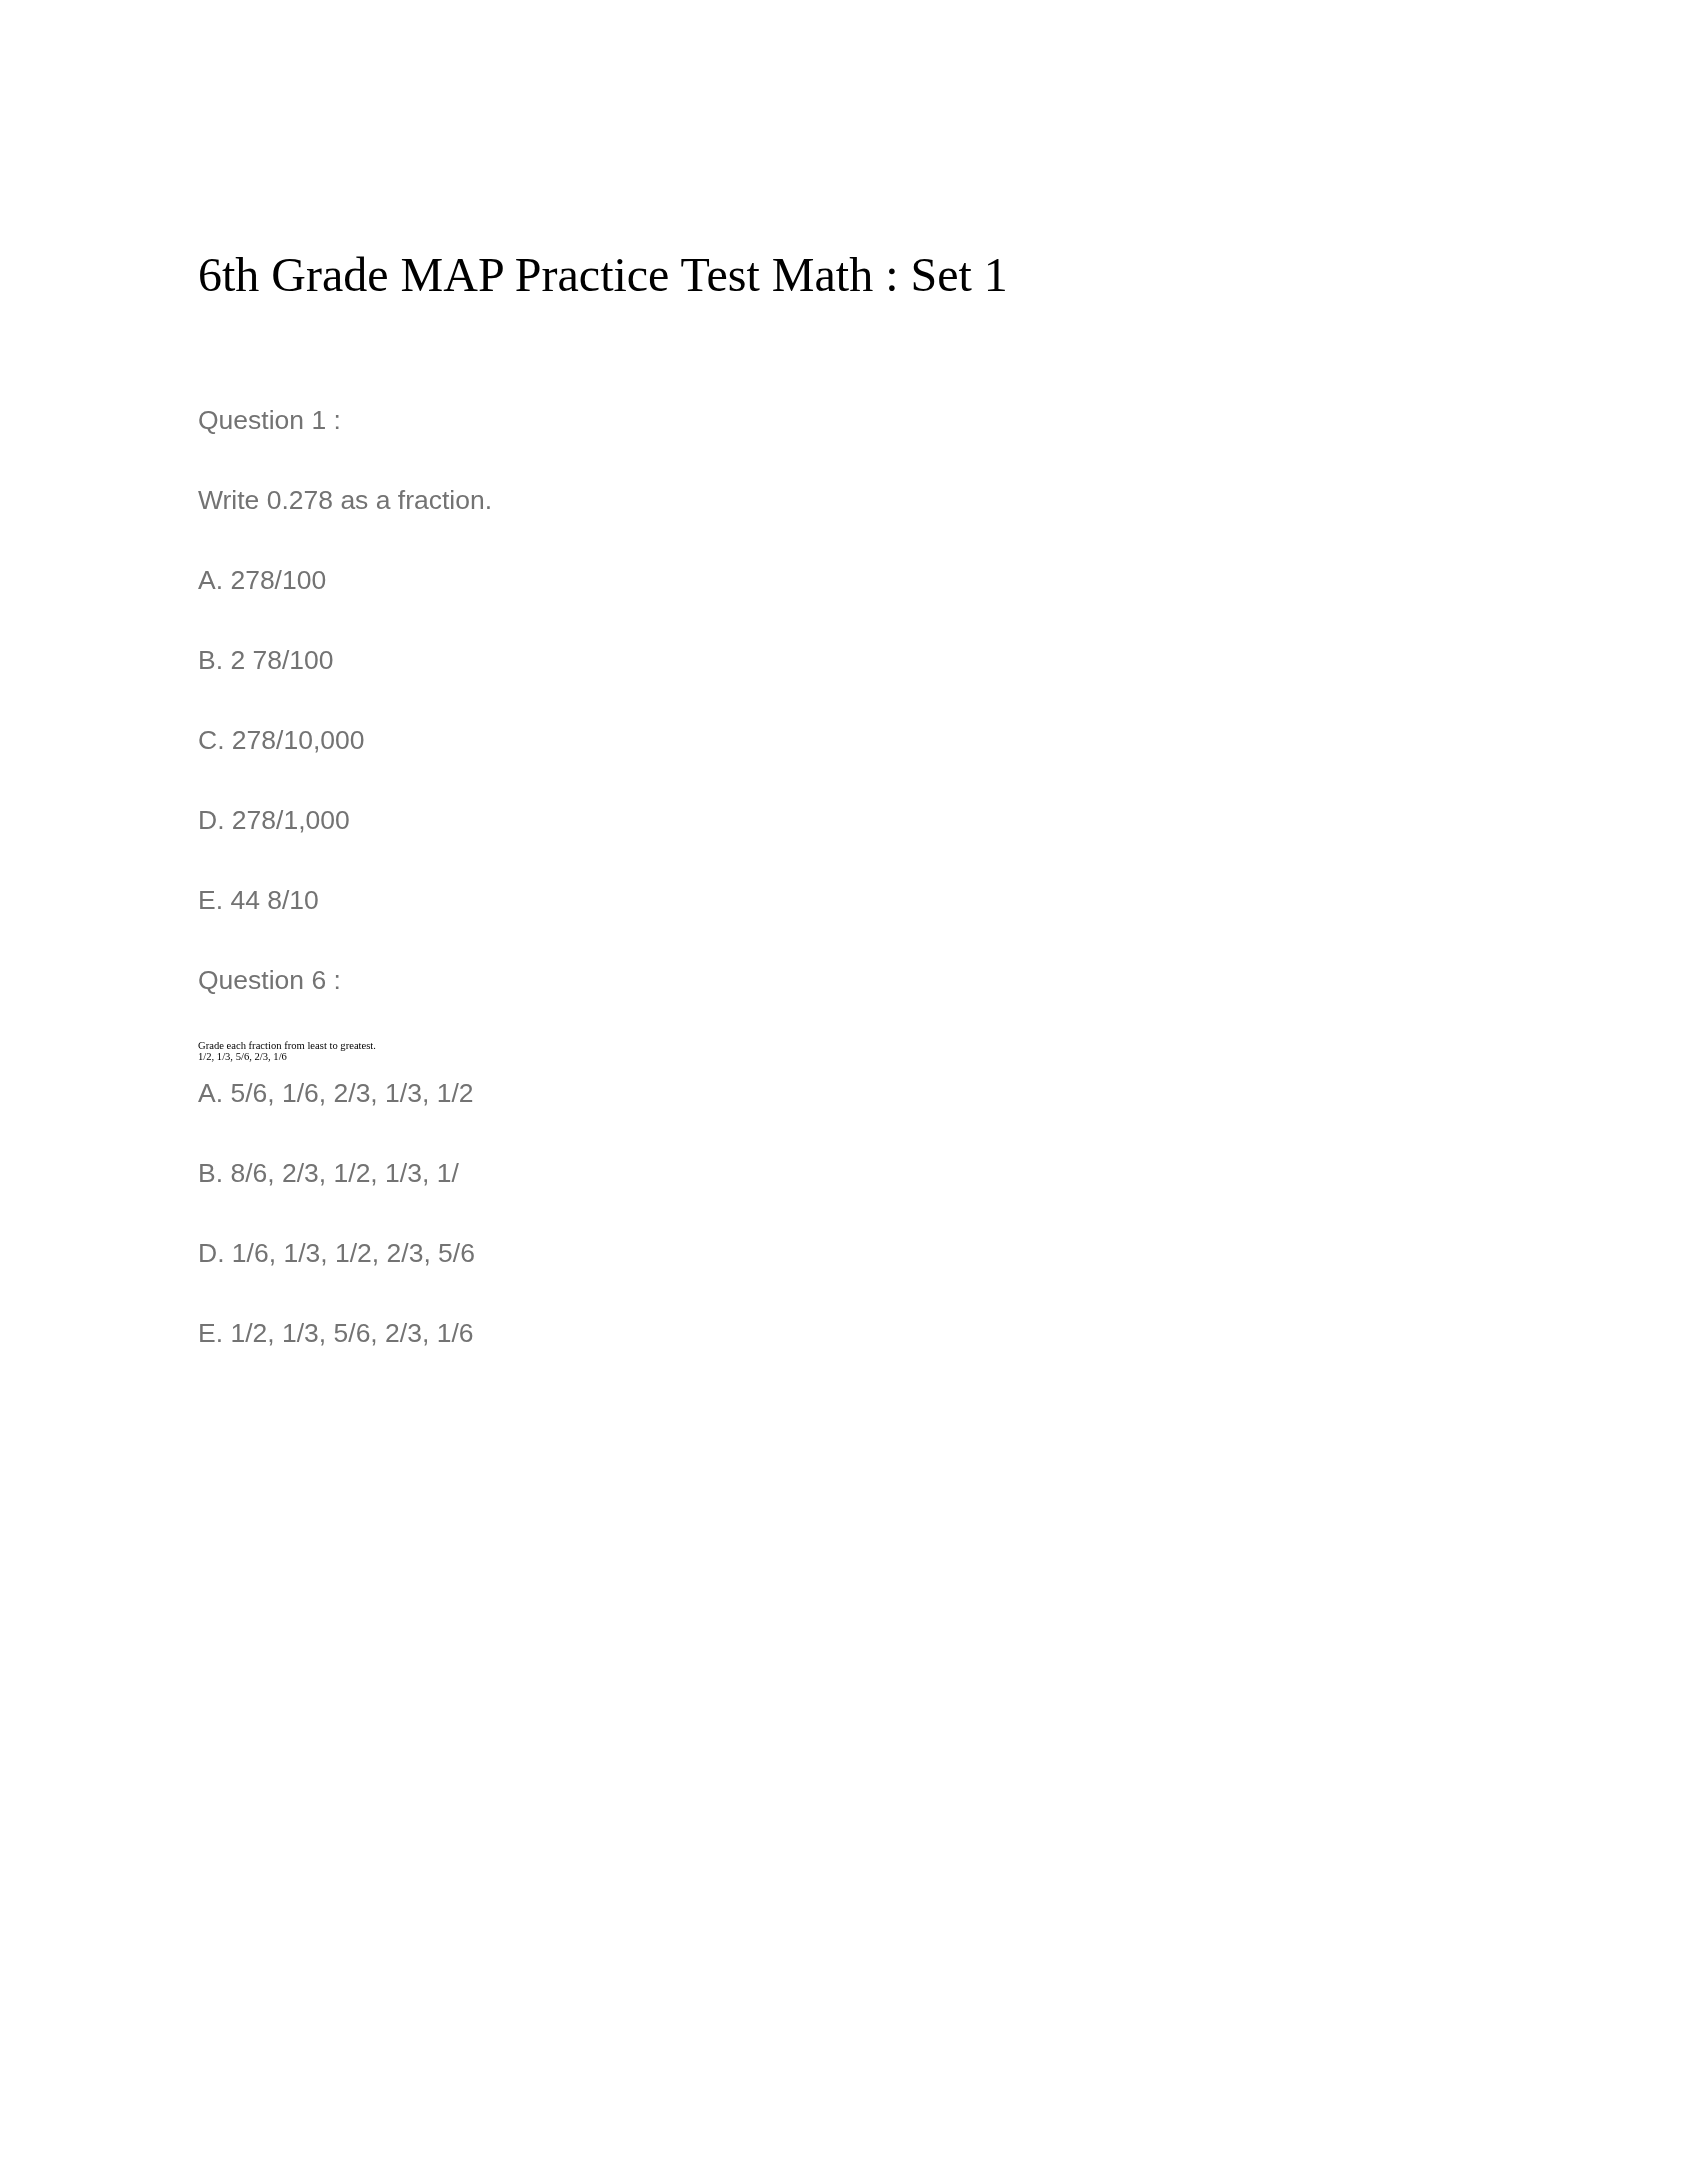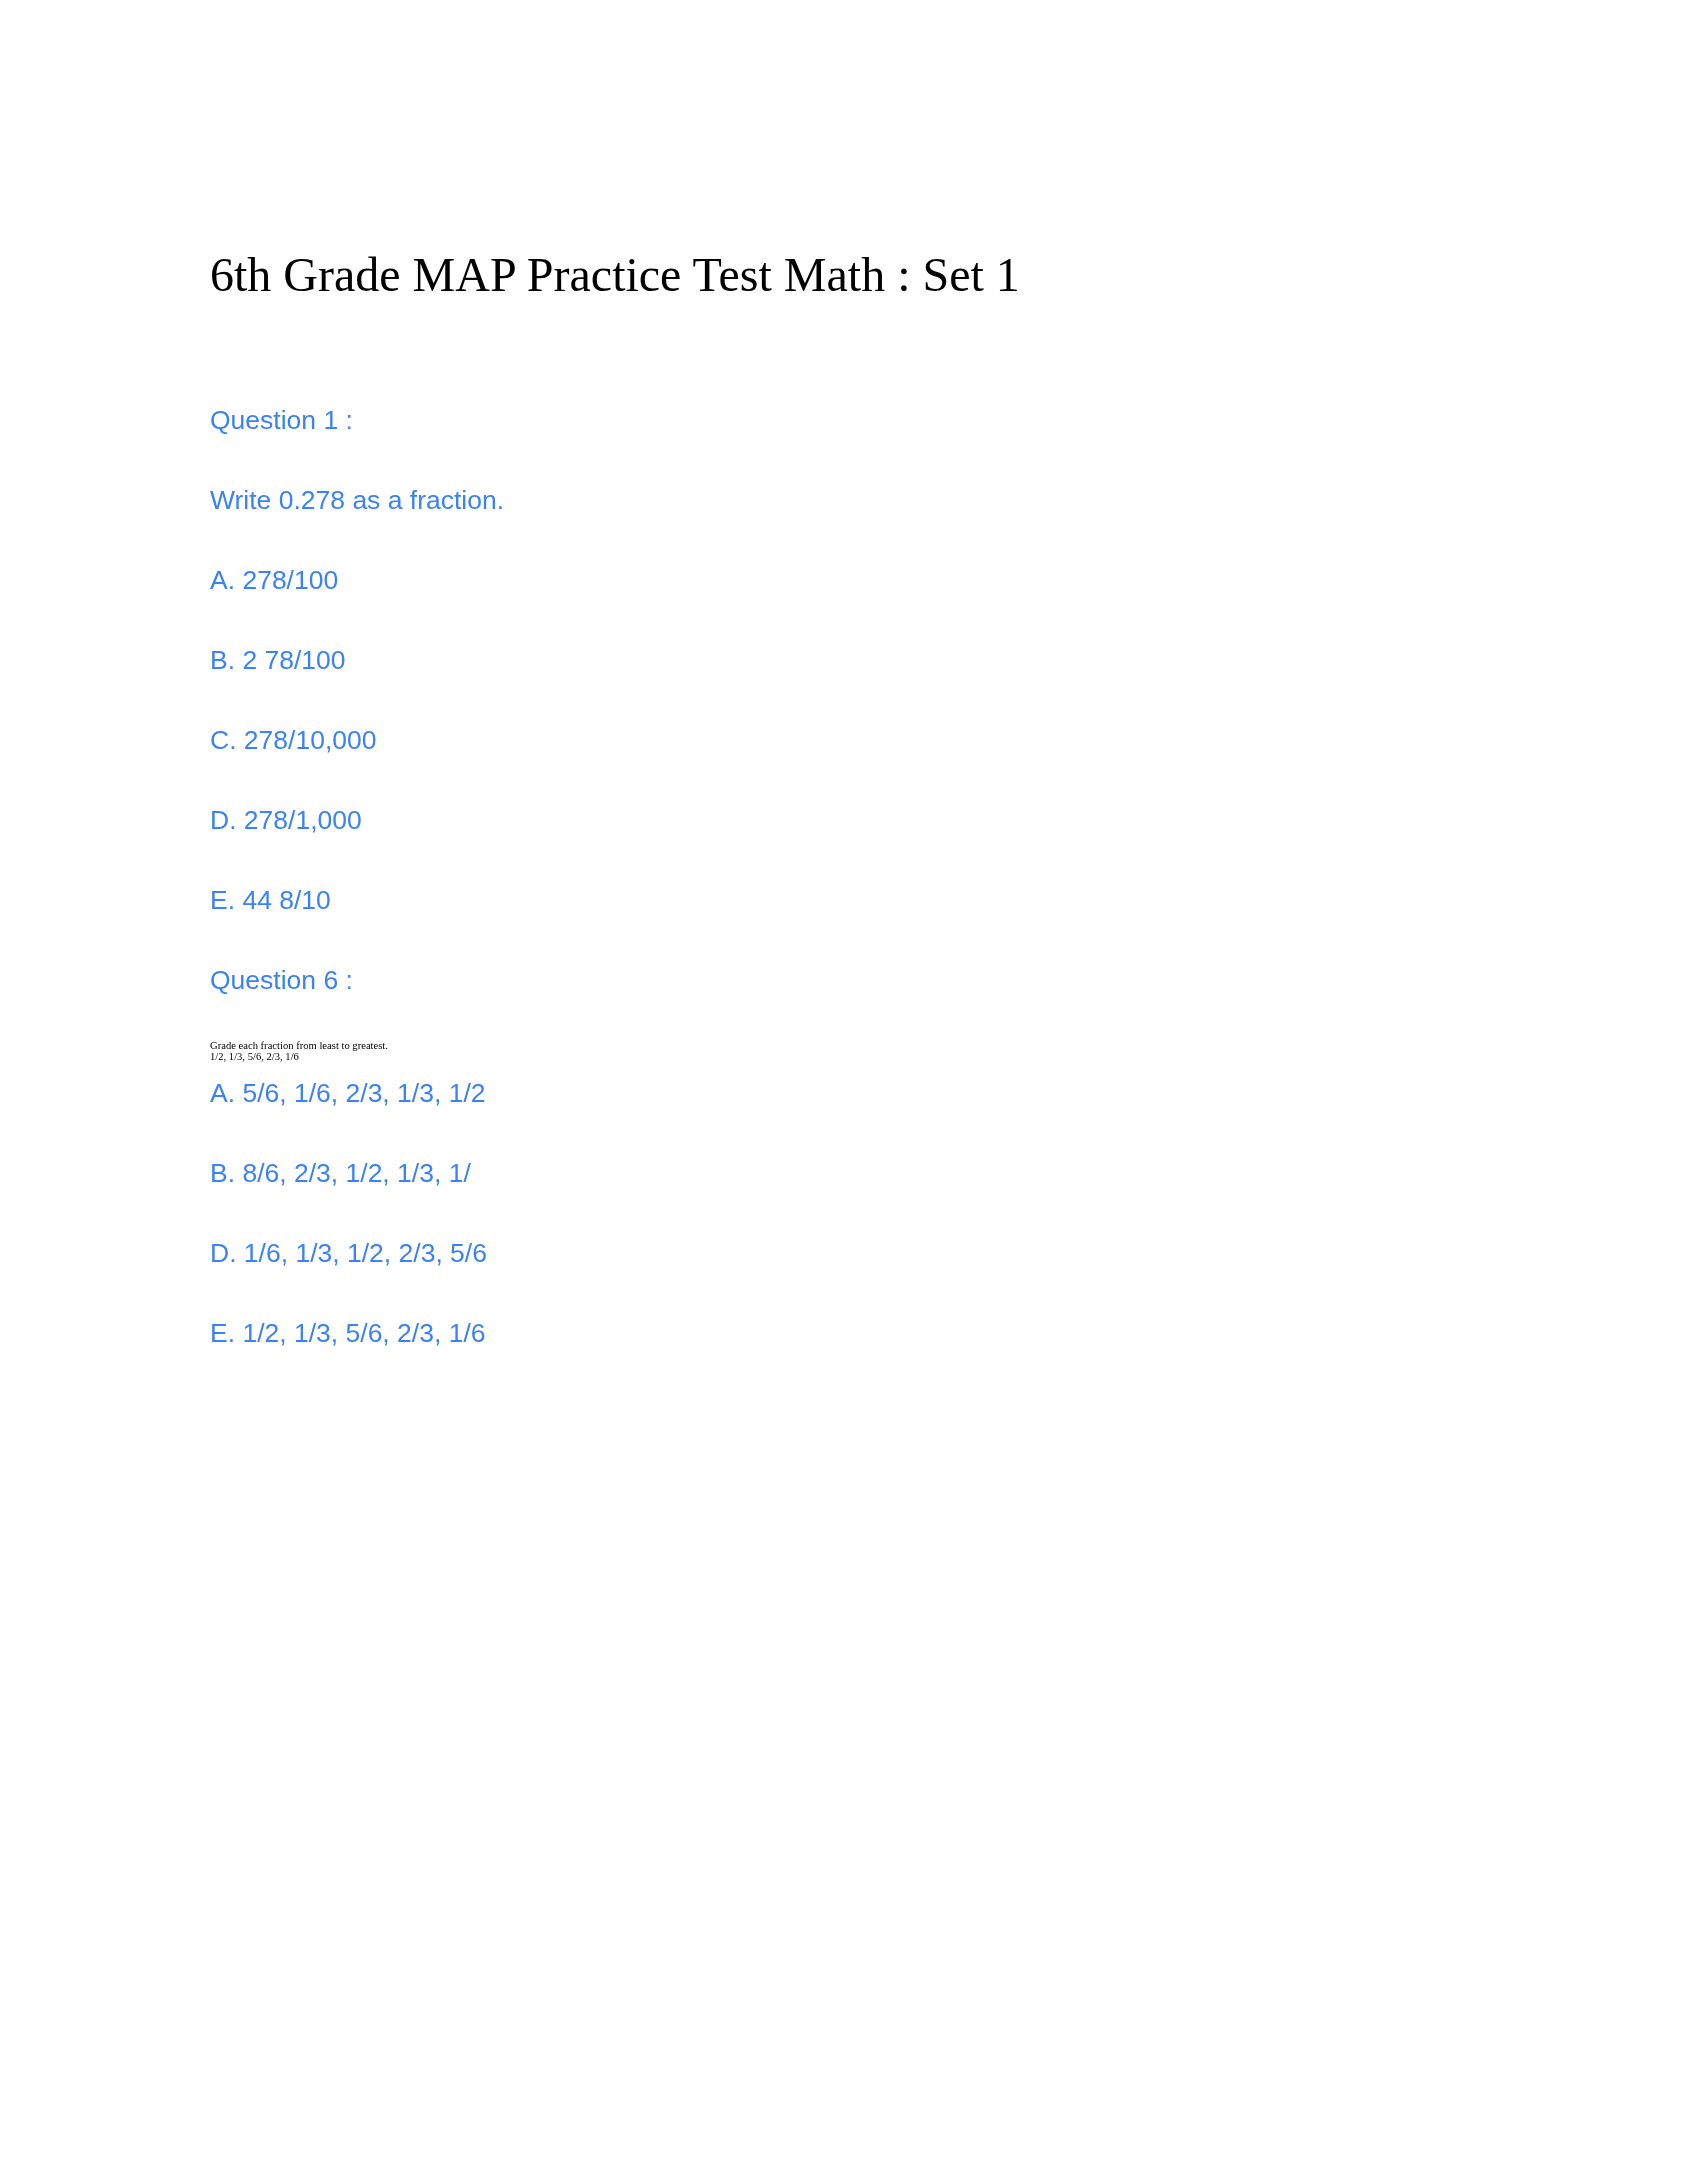--- a/index.html
+++ b/index.html
@@ -9,37 +9,36 @@
   }
   .page {
     position: relative;
     width: 1439px;
     height: 2183px;
     background: #ffffff;
     box-sizing: border-box;
     padding: 246px 198px 0 198px;
     overflow: hidden;
     color: #000000;
-    margin-left: 12px;
   }
   .doc-title {
     font-family: "Liberation Serif", "DejaVu Serif", serif;
     font-size: 48px;
     line-height: 57px;
     font-weight: 400;
     margin: 0 0 97px 0;
     white-space: nowrap;
   }
   .para {
     font-family: "Liberation Sans", "DejaVu Sans", sans-serif;
     font-size: 26.5px;
     line-height: 40px;
     font-weight: 400;
     margin: 0 0 40px 0;
-    color: #3b82f6;
+    color: #737373;
   }
   .section-gap {
     margin-top: 40px;
   }
 </style>
 </head>
 <body>
 
 <div class="page">
 

